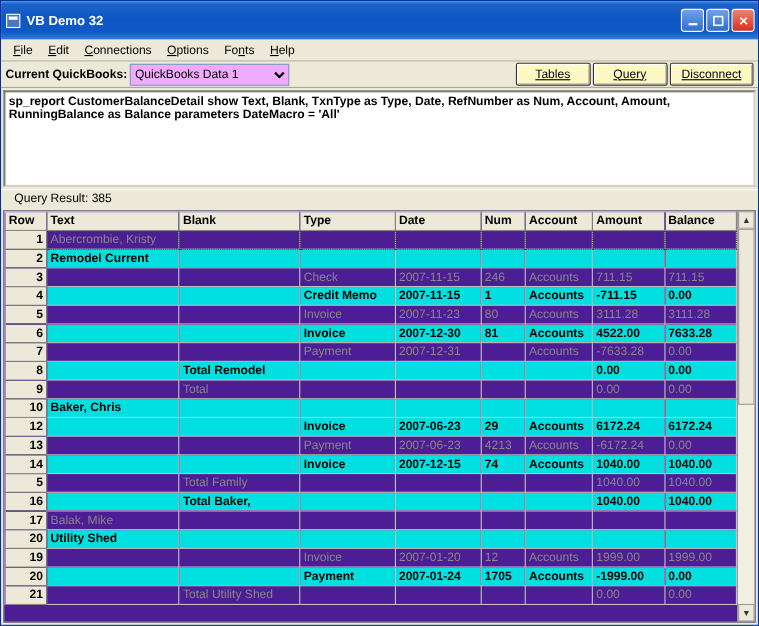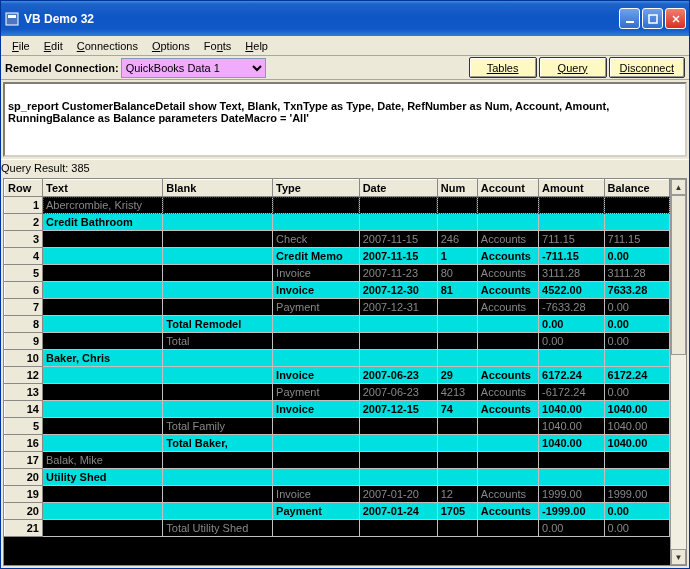--- a/index.html
+++ b/index.html
@@ -18,25 +18,25 @@
 .menubar { height: 20px; background: #ece9d8; display: flex; align-items: center; padding: 0 4px; border-bottom: 1px solid #aca899; }
 .menubar .mitem { padding: 2px 7px; cursor: default; }
 .menubar .mitem .ul { text-decoration: underline; }
 
 .connbar { height: 24px; background: #ece9d8; display: flex; align-items: center; padding: 1px 4px; gap: 2px; border-bottom: 1px solid #aca899; }
 .connbar .lbl { font-weight: bold; }
 .connbar select { font-family: inherit; font-size: 11px; height: 20px; width: 145px; background: #f0abfc; border: 1px solid #7f9db9; }
 .connbar .spacer { flex: 1; }
 .connbar button { font-family: inherit; font-size: 11px; height: 21px; padding: 0 10px; min-width: 68px; background: #fef9c3; border: 1px solid #333; border-radius: 2px; box-shadow: inset 1px 1px 0 #fff, inset -1px -1px 0 #999; cursor: default; text-decoration: underline; }
 
-.querytext { background: white; border: 2px inset #d4d0c8; margin: 2px; padding: 16px 3px; font-size: 11px; font-weight: bold; height: 75px; overflow: auto; }
-
-.result-lbl { padding: 2px 0; font-weight: normal; background: #ece9d8; border-top: 1px solid #fff; }
-
-.gridwrap { flex: 1; margin: 2px; border: 1px solid #888; background: #000000; display: flex; overflow: hidden; }
+.querytext { background: white; border: 2px inset #d4d0c8; margin: 2px; padding: 2px 3px; font-size: 11px; font-weight: bold; height: 88px; overflow: auto; }
+
+.result-lbl { padding: 2px 12px; font-weight: normal; background: #ece9d8; border-top: 1px solid #fff; }
+
+.gridwrap { flex: 1; margin: 2px; border: 1px solid #888; background: #4c1d95; display: flex; overflow: hidden; }
 .gridbody { flex: 1; overflow: hidden; }
 .grid { border-collapse: collapse; width: 100%; table-layout: fixed; }
 .grid th, .grid td { border: 1px solid #c0c0c0; padding: 1px 3px; height: 17px; overflow: hidden; white-space: nowrap; text-overflow: clip; font-size: 11px; text-align: left; vertical-align: middle; }
 .grid th { background: #ece9d8; font-weight: bold; border: 1px solid #888; border-top-color: #fff; border-left-color: #fff; }
 .grid td.rownum { background: #ece9d8; text-align: right; font-weight: bold; border: 1px solid #888; border-top-color: #fff; border-left-color: #fff; }
 .grid tr.hl td:not(.rownum) { background: #00e0e0; font-weight: bold; color: #000; }
 .grid tr.dim td:not(.rownum) { color: #888; }
 .grid tr.dotsel td:not(.rownum) { outline: 1px dotted #444; outline-offset: -1px; }
 
 .vscroll { width: 16px; background: #ece9d8; border-left: 1px solid #999; display: flex; flex-direction: column; }
@@ -84,21 +84,21 @@
   <div class="menubar">
     <span class="mitem"><span class="ul">F</span><span>ile</span></span>
     <span class="mitem"><span class="ul">E</span>dit</span>
     <span class="mitem"><span class="ul">C</span>onnections</span>
     <span class="mitem"><span class="ul">O</span>ptions</span>
     <span class="mitem">Fo<span class="ul">n</span>ts</span>
     <span class="mitem"><span class="ul">H</span>elp</span>
   </div>
 
   <div class="connbar">
-    <span class="lbl">Remodel Connection:</span>
+    <span class="lbl">Current QuickBooks:</span>
     <select>
       <option>QuickBooks Data 1</option>
     </select>
     <span class="spacer"></span>
     <button>Tables</button>
     <button>Query</button>
     <button>Disconnect</button>
   </div>
 
   <div class="querytext">sp_report CustomerBalanceDetail show Text, Blank, TxnType as Type, Date, RefNumber as Num, Account, Amount, RunningBalance as Balance parameters DateMacro = 'All'</div>
@@ -139,21 +139,21 @@
               <td></td>
               <td></td>
               <td></td>
               <td></td>
               <td></td>
               <td></td>
               <td></td>
             </tr>
             <tr class="hl">
               <td class="rownum">2</td>
-              <td class="text">Credit Bathroom</td>
+              <td class="text">Remodel Current</td>
               <td></td>
               <td></td>
               <td></td>
               <td></td>
               <td></td>
               <td></td>
               <td></td>
             </tr>
             <tr class="dim">
               <td class="rownum">3</td>

